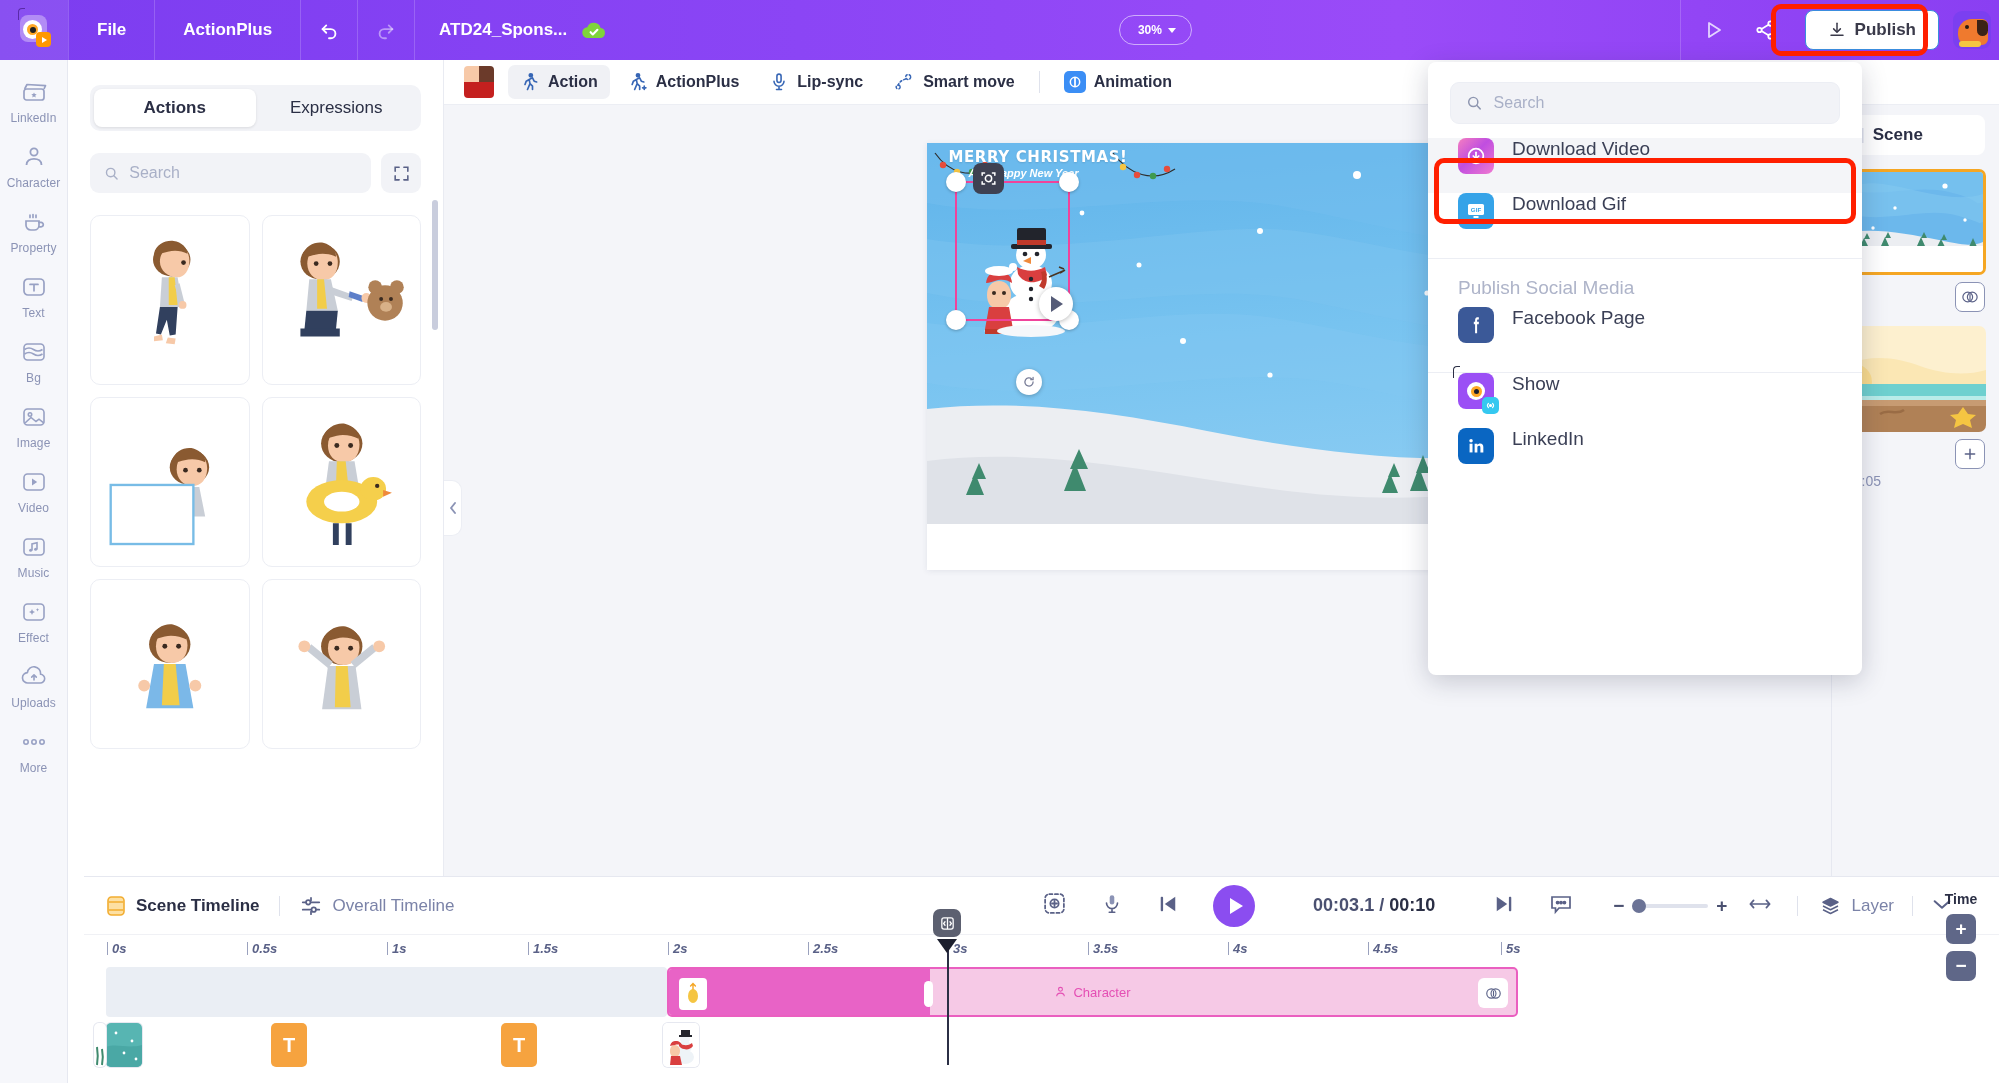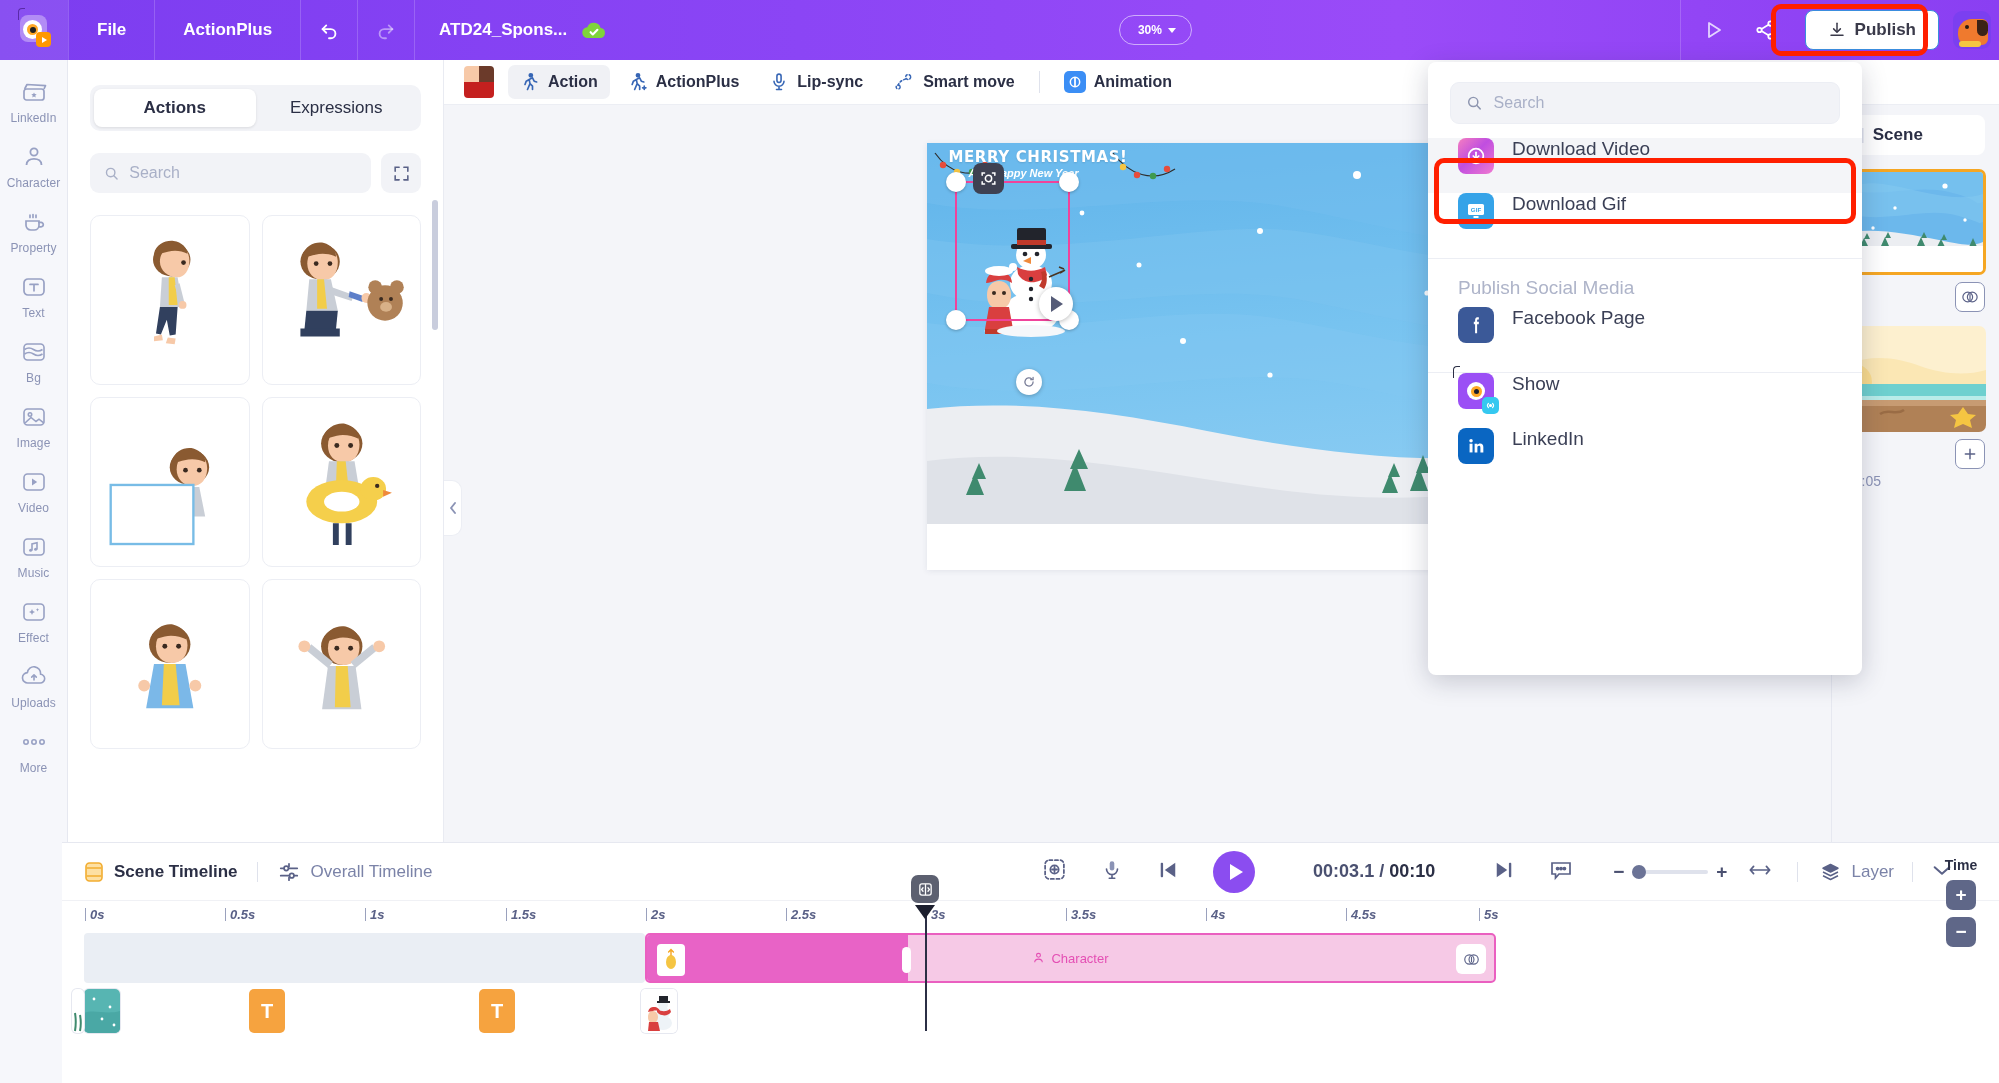--- a/index.html
+++ b/index.html
@@ -203,21 +203,21 @@
   }
   .scene-hdr { display:flex; align-items:center; gap:8px; background:#fff; border-radius:8px; height:40px; padding:0 14px; font-size:17px;font-weight:700;color:#2b2f45;}
   .thumb { width: 140px; height: 106px; border-radius: 7px; overflow:hidden; position:relative; margin-top:14px;}
   .thumb.sel { border: 3px solid #f5a623; }
   .thumb-row { display:flex; justify-content:flex-end; margin-top: 7px;}
   .sq-btn { width:30px;height:30px;background:#fff;border:1.5px solid #8b93b5;border-radius:7px;display:flex;align-items:center;justify-content:center;cursor:pointer;color:#5a6187;}
   .scene-time { font-size: 14px; color:#8b93b5; text-align:left; margin-top:4px;}
 
   
   .tl {
-    position: absolute; left: 62px; right: 0; bottom: 0; height: 241px;
+    position: absolute; left: 84px; right: 0; bottom: 0; height: 207px;
     background: #fff; border-top: 1px solid #e6e8f0;
   }
   .tl-bar { height: 58px; display: flex; align-items: center; padding: 0 22px; border-bottom: 1px solid #f0f1f5;}
   .tl-tab { display:flex;align-items:center;gap:10px;font-size:17px;font-weight:700;color:#2b2f45;cursor:pointer;}
   .tl-tab.inactive { color:#7b83a8; font-weight:500; }
   .tl-div { width:1px;height:20px;background:#dfe2ec;margin:0 20px;}
   .play-big { width:42px;height:42px;border-radius:50%;background:#8b4df0;display:flex;align-items:center;justify-content:center;cursor:pointer;}
   .play-big::after{content:'';border-left:13px solid #fff;border-top:8px solid transparent;border-bottom:8px solid transparent;margin-left:4px;}
   .tl-time { font-size:18px;font-weight:700;color:#4a5070;margin:3px 24px; white-space:nowrap;}
   .tl-time .tot { color:#2b2f45; }

